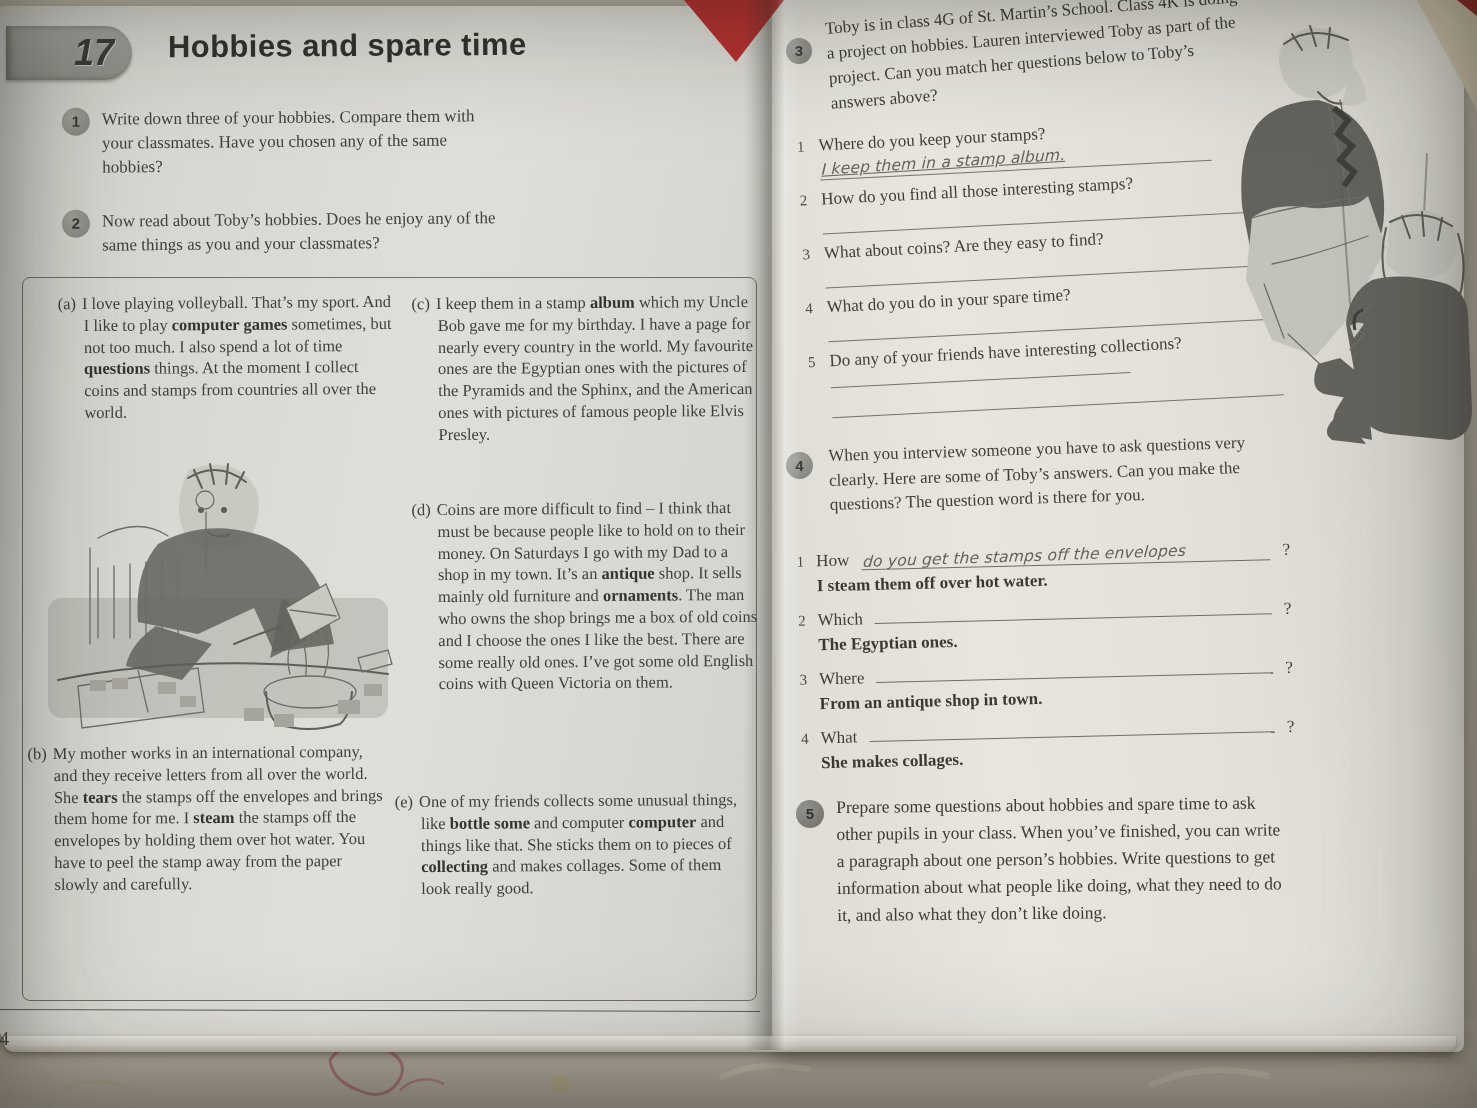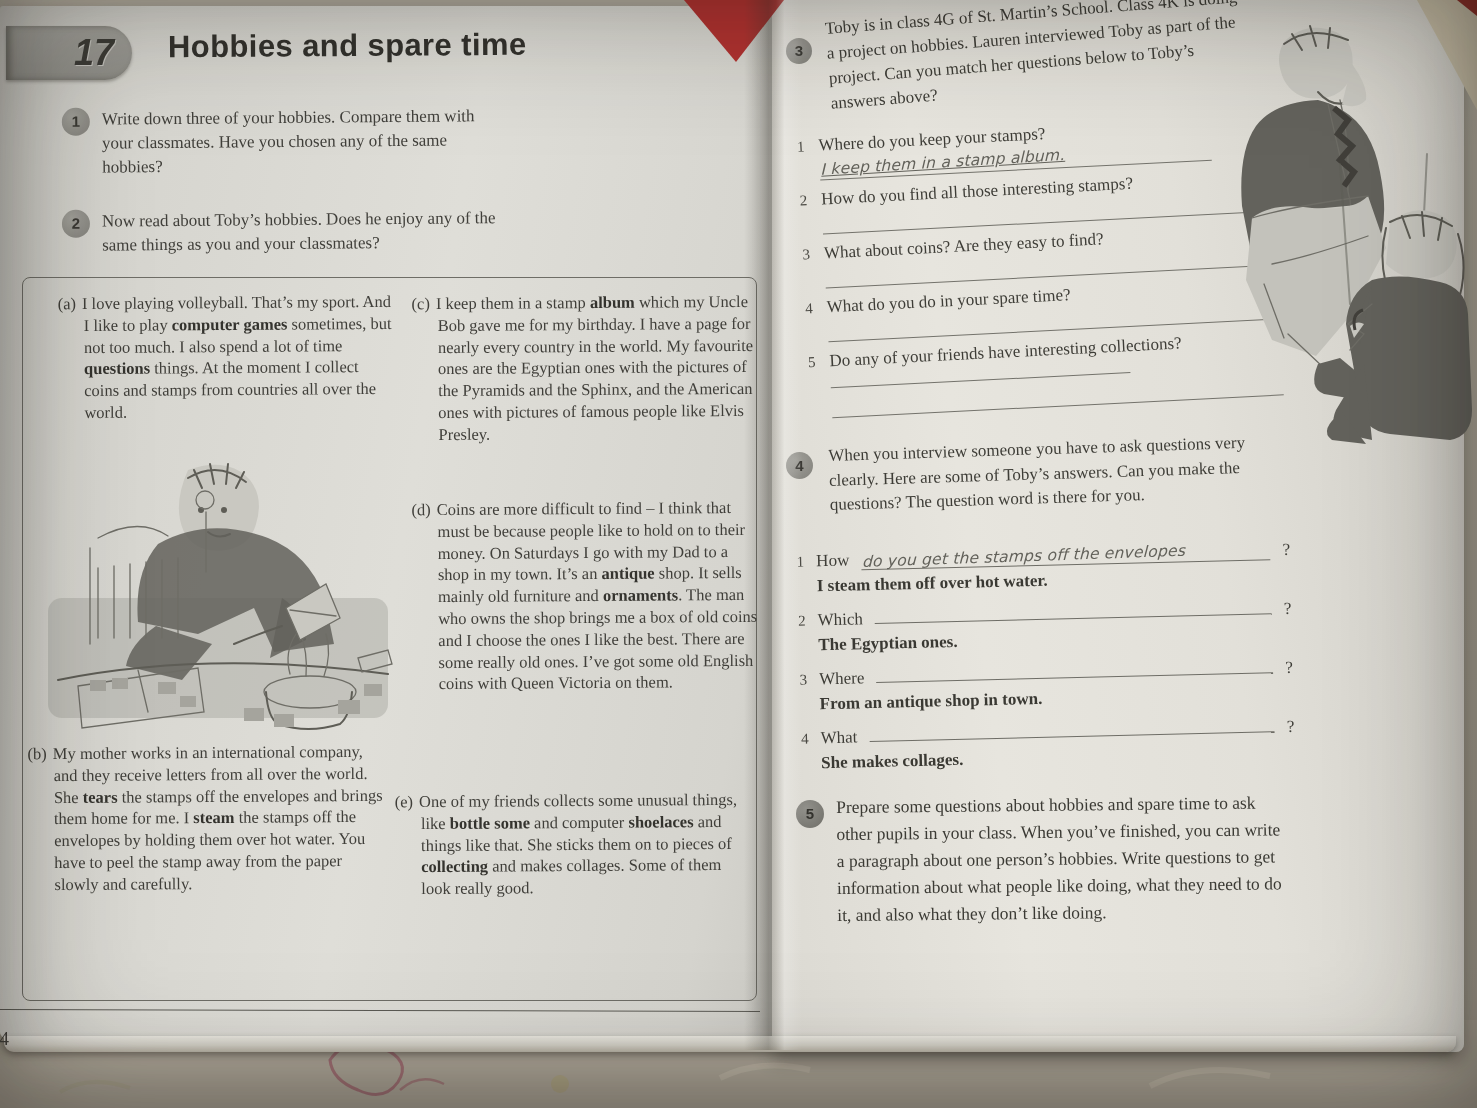--- a/index.html
+++ b/index.html
@@ -109,21 +109,21 @@
 
   <p class="abs passage" style="left:412px;top:292px;width:320px;">
     <span class="plabel">(c)</span><span><span>I keep them in a stamp </span><b>album</b><span> which my Uncle Bob gave me for my birthday. I have a page for nearly every country in the world. My favourite ones are the Egyptian ones with the pictures of the Pyramids and the Sphinx, and the American ones with pictures of famous people like Elvis Presley.</span></span>
   </p>
 
   <p class="abs passage" style="left:412px;top:498px;width:322px;">
     <span class="plabel">(d)</span><span><span>Coins are more difficult to find – I think that must be because people like to hold on to their money. On Saturdays I go with my Dad to a shop in my town. It’s an </span><b>antique</b><span> shop. It sells mainly old furniture and </span><b>ornaments</b><span>. The man who owns the shop brings me a box of old coins and I choose the ones I like the best. There are some really old ones. I’ve got some old English coins with Queen Victoria on them.</span></span>
   </p>
 
   <p class="abs passage" style="left:395px;top:790px;width:330px;">
-    <span class="plabel">(e)</span><span><span>One of my friends collects some unusual things, like </span><b>bottle some</b><span> and computer </span><b>shoelaces</b><span> and things like that. She sticks them on to pieces of </span><b>collecting</b><span> and makes collages. Some of them look really good.</span></span>
+    <span class="plabel">(e)</span><span><span>One of my friends collects some unusual things, like </span><b>bottle some</b><span> and computer </span><b>computer</b><span> and things like that. She sticks them on to pieces of </span><b>collecting</b><span> and makes collages. Some of them look really good.</span></span>
   </p>
 
   <p class="abs passage" style="left:28px;top:742px;width:330px;">
     <span class="plabel">(b)</span><span><span>My mother works in an international company, and they receive letters from all over the world. She </span><b>tears</b><span> the stamps off the envelopes and brings them home for me. I </span><b>steam</b><span> the stamps off the envelopes by holding them over hot water. You have to peel the stamp away from the paper slowly and carefully.</span></span>
   </p>
 
   <svg class="sketch" style="left:38px;top:448px;" width="360" height="288" viewBox="0 0 360 288">
     <rect x="10" y="150" width="340" height="120" rx="14" class="mid" opacity=".45"></rect>
     <path d="M150 22 q40 -14 62 10 q14 18 6 44 q-6 22 -30 26 q-30 4 -42 -18 q-12 -26 4 -62z" class="lite"></path>
     <path d="M150 30 q30 -18 58 4 M156 22 l8 18 M172 16 l4 20 M190 16 l-2 20 M206 24 l-8 16" class="ln"></path>

